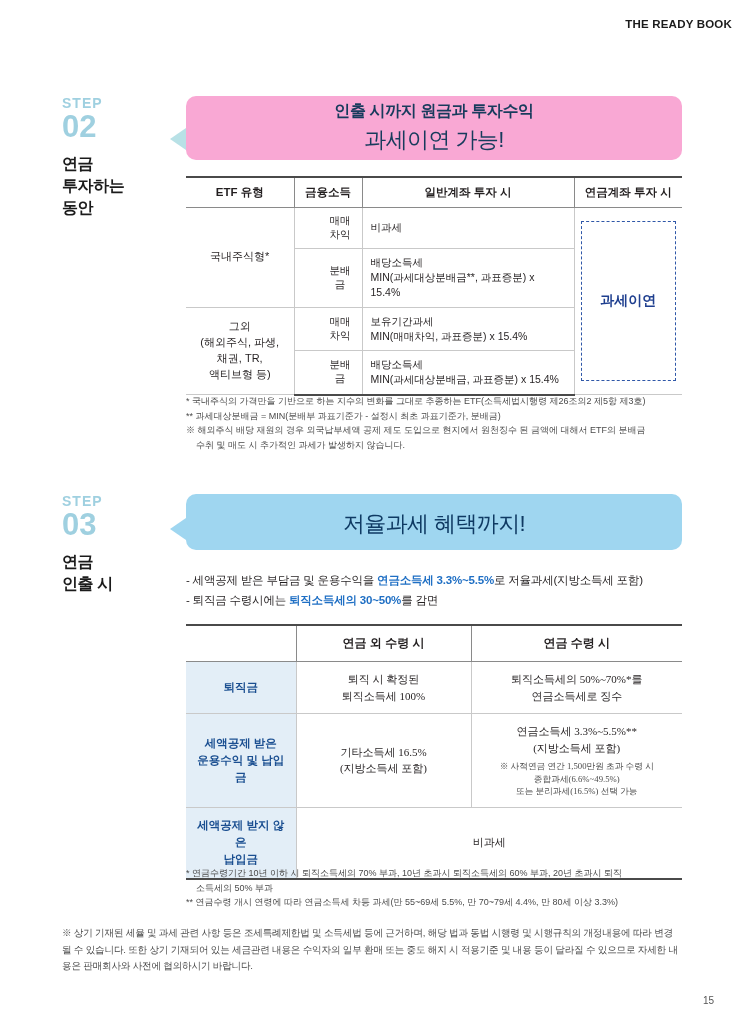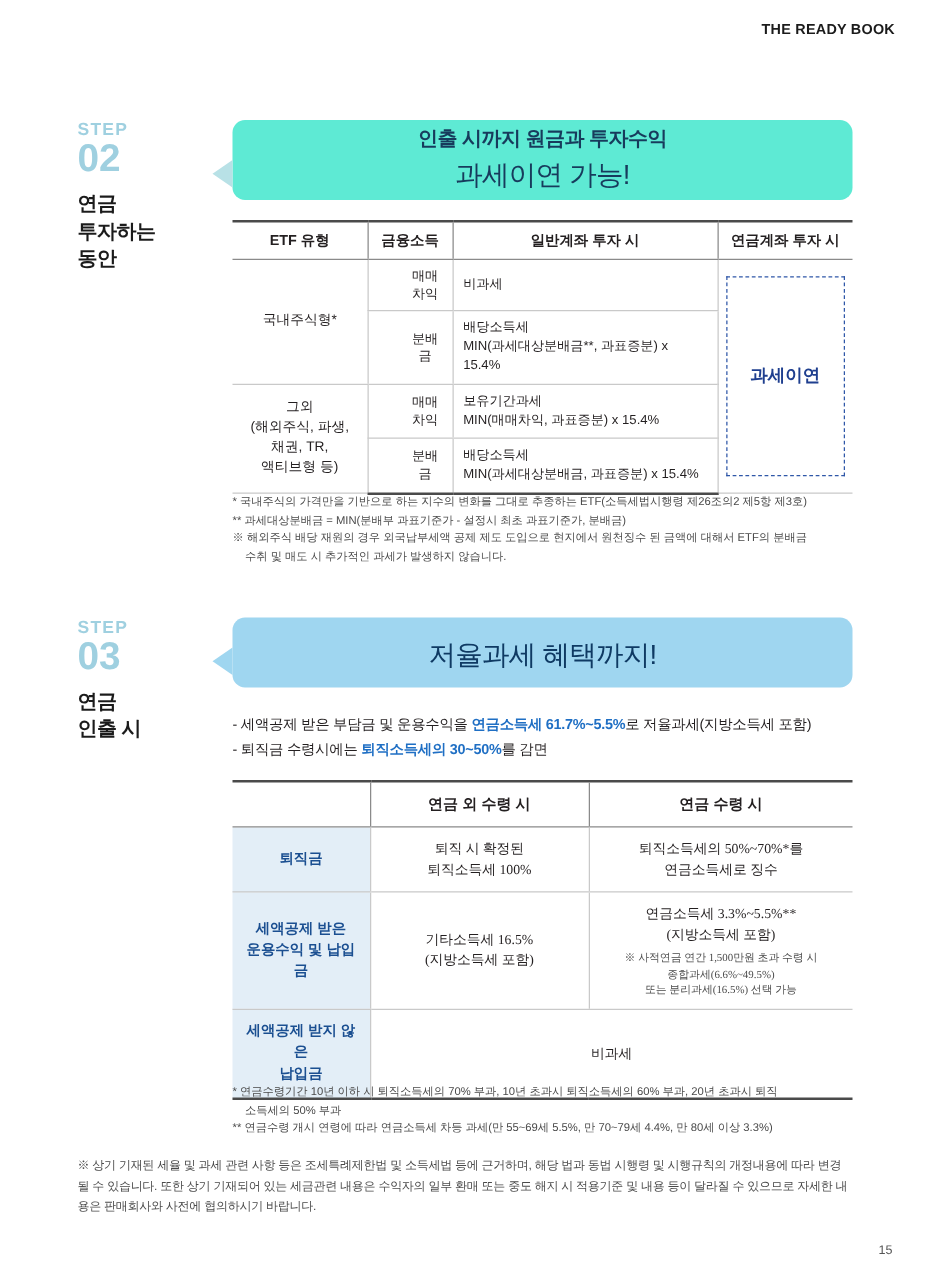--- a/index.html
+++ b/index.html
@@ -8,21 +8,21 @@
     width: 744px; height: 1024px;
     background: #ffffff;
     font-family: "Liberation Sans", sans-serif;
     color: #231f20;
     position: relative;
     overflow: hidden;
   }
 
   
   .page-header {
-    position: absolute; top: 18px; right: 28px;
+    position: absolute; top: 18px; right: 12px;
     display: flex; align-items: center; gap: 23px; text-align: right;
   }
   .header-title {
     font-size: 11.5px; font-weight: bold; letter-spacing: .2px;
     color: #1b1b1b;
   }
   .header-pill {
     background: #2a4b9b; color: #ffffff;
     font-size: 10px; font-weight: bold;
     border-radius: 9px; padding: 3px 10px 4px 10px;
@@ -47,21 +47,21 @@
   
   .banner {
     position: absolute;
     border-radius: 10px;
     display: flex; flex-direction: column;
     align-items: center; justify-content: center;
     text-align: center;
   }
   .banner .ln1 { font-size: 16px; font-weight: bold; letter-spacing: -0.4px; }
   .banner .ln2 { font-size: 22px; font-weight: normal; letter-spacing: -0.6px; margin-top: 3px; }
-  .banner-a { background: #5eead4; color: #173b5c; }
+  .banner-a { background: #f9a8d4; color: #173b5c; }
   .banner-b { background: #9fd6f0; color: #0f3a63; }
   .tail {
     position: absolute; width: 0; height: 0;
     border-top: 11px solid transparent;
     border-bottom: 11px solid transparent;
   }
   .tail-a { border-right: 16px solid #b8e1e6; left: -16px; top: 32px; }
   .tail-b { border-right: 16px solid #9fd6f0; left: -16px; top: 24px; }
 
   
@@ -217,21 +217,21 @@
 인출 시</div>
 </div>
 
 <div class="banner banner-b" style="left:186px; top:494px; width:496px; height:56px;">
   <div class="tail tail-b"></div>
   <div class="ln2">저율과세 혜택까지!</div>
 </div>
 
 <div class="bullets">
   <div>
-    <span>- 세액공제 받은 부담금 및 운용수익을 </span><span class="hl-blue">연금소득세 61.7%~5.5%</span><span>로 저율과세(지방소득세 포함)</span>
+    <span>- 세액공제 받은 부담금 및 운용수익을 </span><span class="hl-blue">연금소득세 3.3%~5.5%</span><span>로 저율과세(지방소득세 포함)</span>
   </div>
   <div>
     <span>- 퇴직금 수령시에는 </span><span class="hl-blue2">퇴직소득세의 30~50%</span><span>를 감면</span>
   </div>
 </div>
 
 <table class="tbl2">
   <thead>
     <tr>
       <th style="width:110px;"></th>

